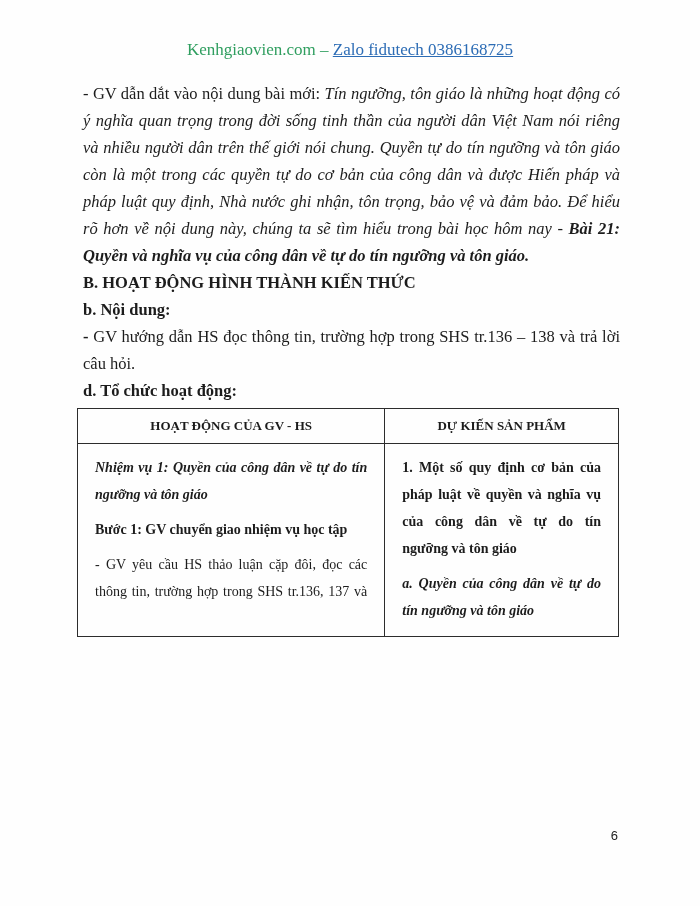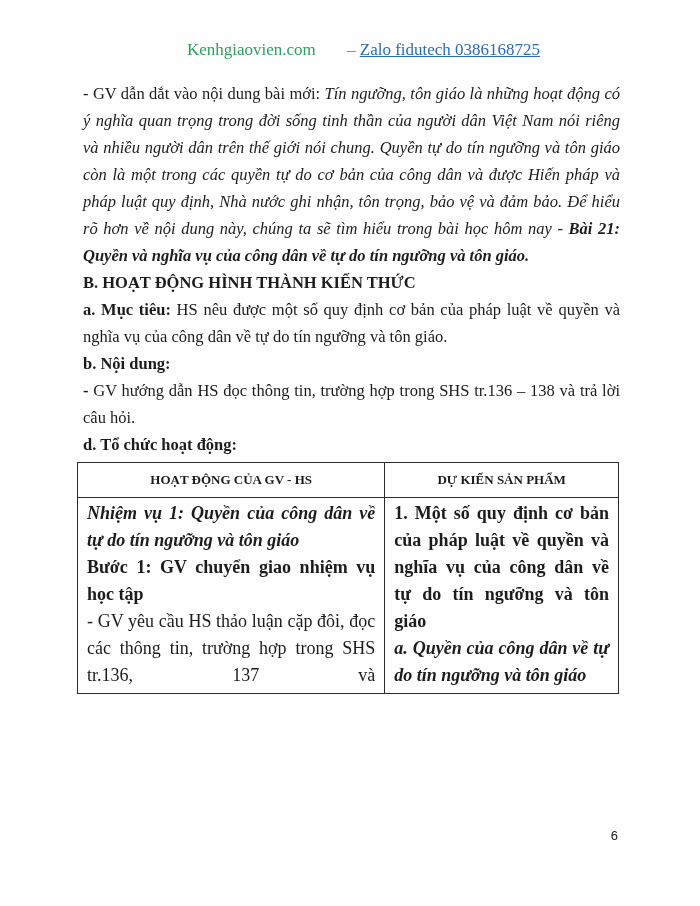--- a/index.html
+++ b/index.html
@@ -7,21 +7,21 @@
     width:700px;height:906px;overflow:hidden;
     font-family:"Liberation Serif","DejaVu Serif",serif;
     color:var(--text,#1c1c1c);
   }
   .page{position:relative;width:700px;height:906px;background:#fefefe;}
 
   .doc-header{
     position:absolute;top:40px;left:0;right:0;
     text-align:center;font-size:17px;white-space:nowrap;
   }
-  .site,.sep{color:var(--green,#2f9e5f);margin-left:27px;}
+  .site,.sep{color:var(--green,#2f9e5f);}
   .zalo{color:var(--blue,#2c6cb5);text-decoration:underline;cursor:pointer;text-align:center;}
 
   .content{position:absolute;left:83px;top:80px;width:537px;}
   .content p{
     margin:0;font-size:16.5px;line-height:27px;text-align:justify;
   }
   .b{font-weight:bold;}
   .i{font-style:italic;}
 
   table.activity{
@@ -29,42 +29,41 @@
     width:542px;margin-left:-6px;margin-top:4px;
   }
   table.activity th,table.activity td{
     border:1.5px solid #2c2c2c;vertical-align:top;
   }
   table.activity th{
     font-size:13px;line-height:22px;padding:6px 4px;
     font-weight:bold;text-align:center;
   }
   table.activity td{padding:2px 9px 4px 9px;}
-  table.activity td p{font-size:18px;line-height:27px;text-align:justify;margin:0;}
+  table.activity td p{font-size:14px;line-height:27px;text-align:justify;margin:8px;}
   .fill{text-align-last:justify;}
 
   .page-num{
     position:absolute;top:828px;right:82px;
     font-family:"Liberation Sans","DejaVu Sans",sans-serif;
     font-size:13px;color:#222;
   }
 </style>
 </head>
 <body>
 
 <div class="page">
 
   <div class="doc-header">
     <span class="site">Kenhgiaovien.com</span><span class="sep"> – </span><span class="zalo">Zalo fidutech 0386168725</span>
   </div>
 
   <div class="content">
     <p><span>- GV dẫn dắt vào nội dung bài mới: </span><span class="i">Tín ngưỡng, tôn giáo là những hoạt động có ý nghĩa quan trọng trong đời sống tinh thần của người dân Việt Nam nói riêng và nhiều người dân trên thế giới nói chung. Quyền tự do tín ngưỡng và tôn giáo còn là một trong các quyền tự do cơ bản của công dân và được Hiến pháp và pháp luật quy định, Nhà nước ghi nhận, tôn trọng, bảo vệ và đảm bảo. Để hiểu rõ hơn về nội dung này, chúng ta sẽ tìm hiểu trong bài học hôm nay - </span><span class="b i">Bài 21: Quyền và nghĩa vụ của công dân về tự do tín ngưỡng và tôn giáo.</span></p>
     <p><span class="b">B. HOẠT ĐỘNG HÌNH THÀNH KIẾN THỨC</span></p>
-    <p><span class="b">a. Mục tiêu: </span><span>HS nêu được một số quy định cơ bản của pháp luật về quyền và nghĩa vụ của công dân về tự do tín ngưỡng và tôn giáo.</span></p>
     <p><span class="b">b. Nội dung:</span></p>
     <p><span class="b">- </span><span>GV hướng dẫn HS đọc thông tin, trường hợp trong SHS tr.136 – 138 và trả lời câu hỏi.</span></p>
     <p><span class="b">d. Tổ chức hoạt động:</span></p>
 
     <table class="activity">
       <colgroup>
           <col style="width:56.8%">
           <col style="width:43.2%">
         </colgroup>
       <thead>

